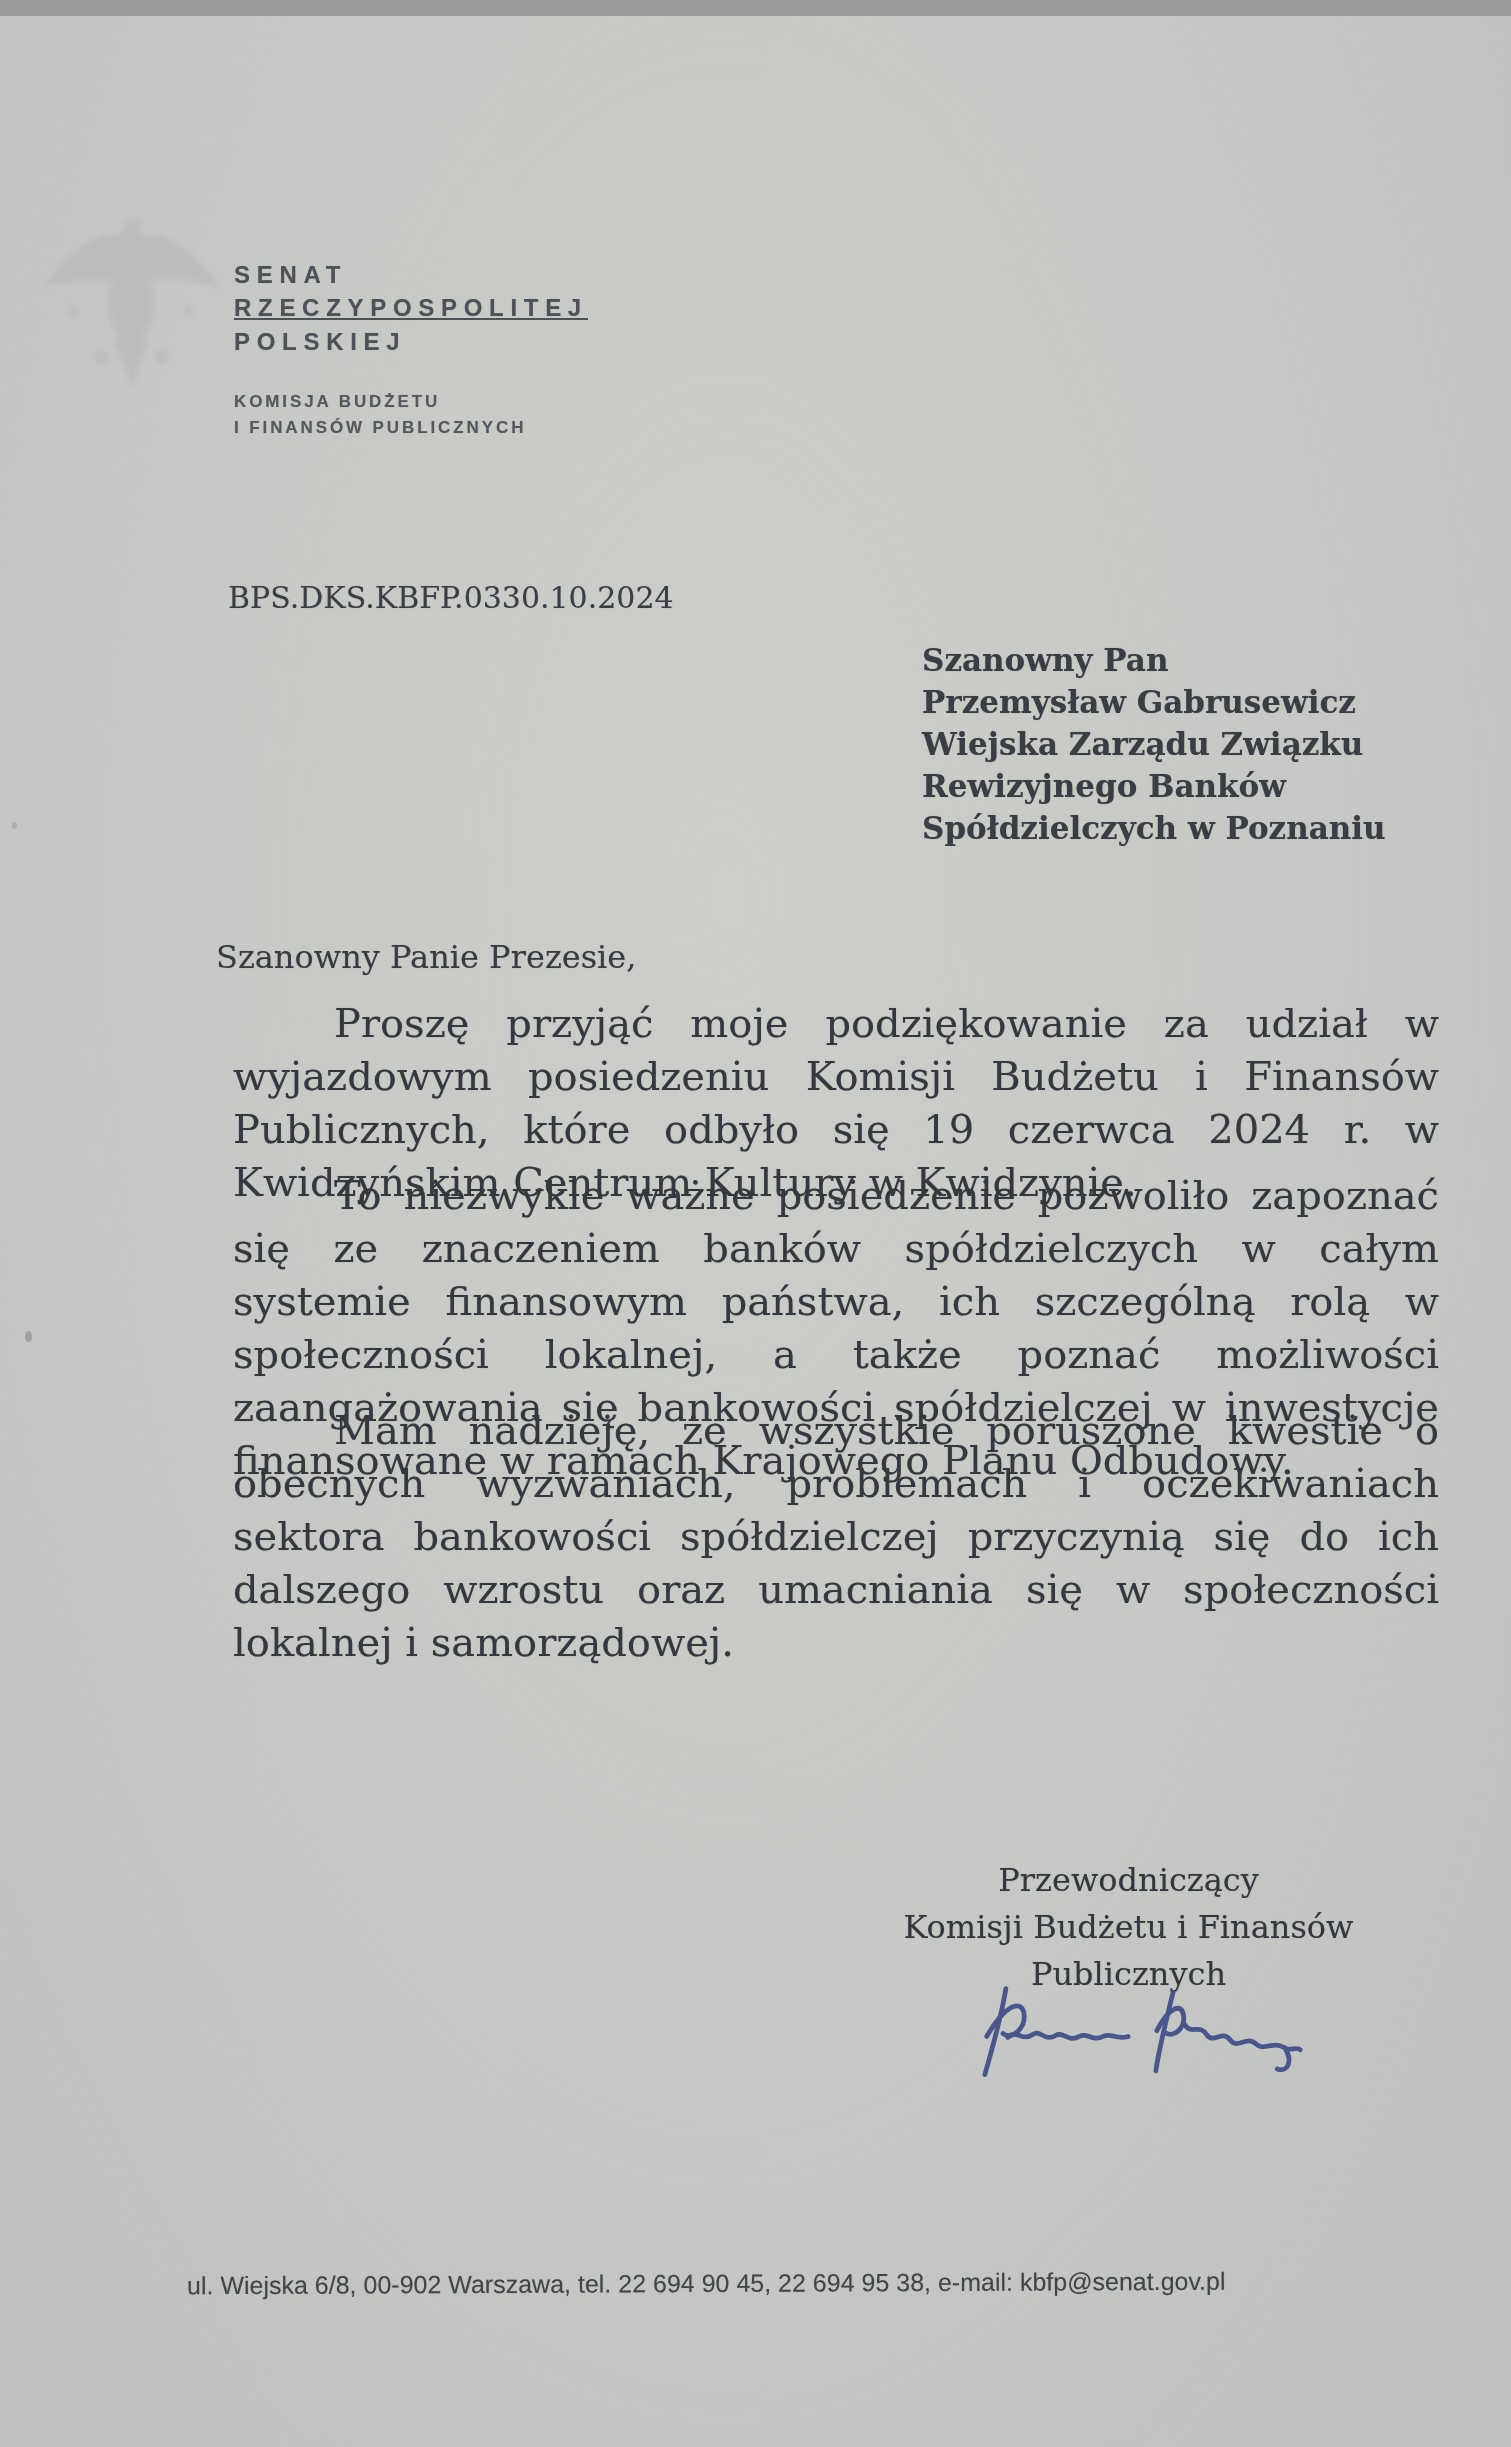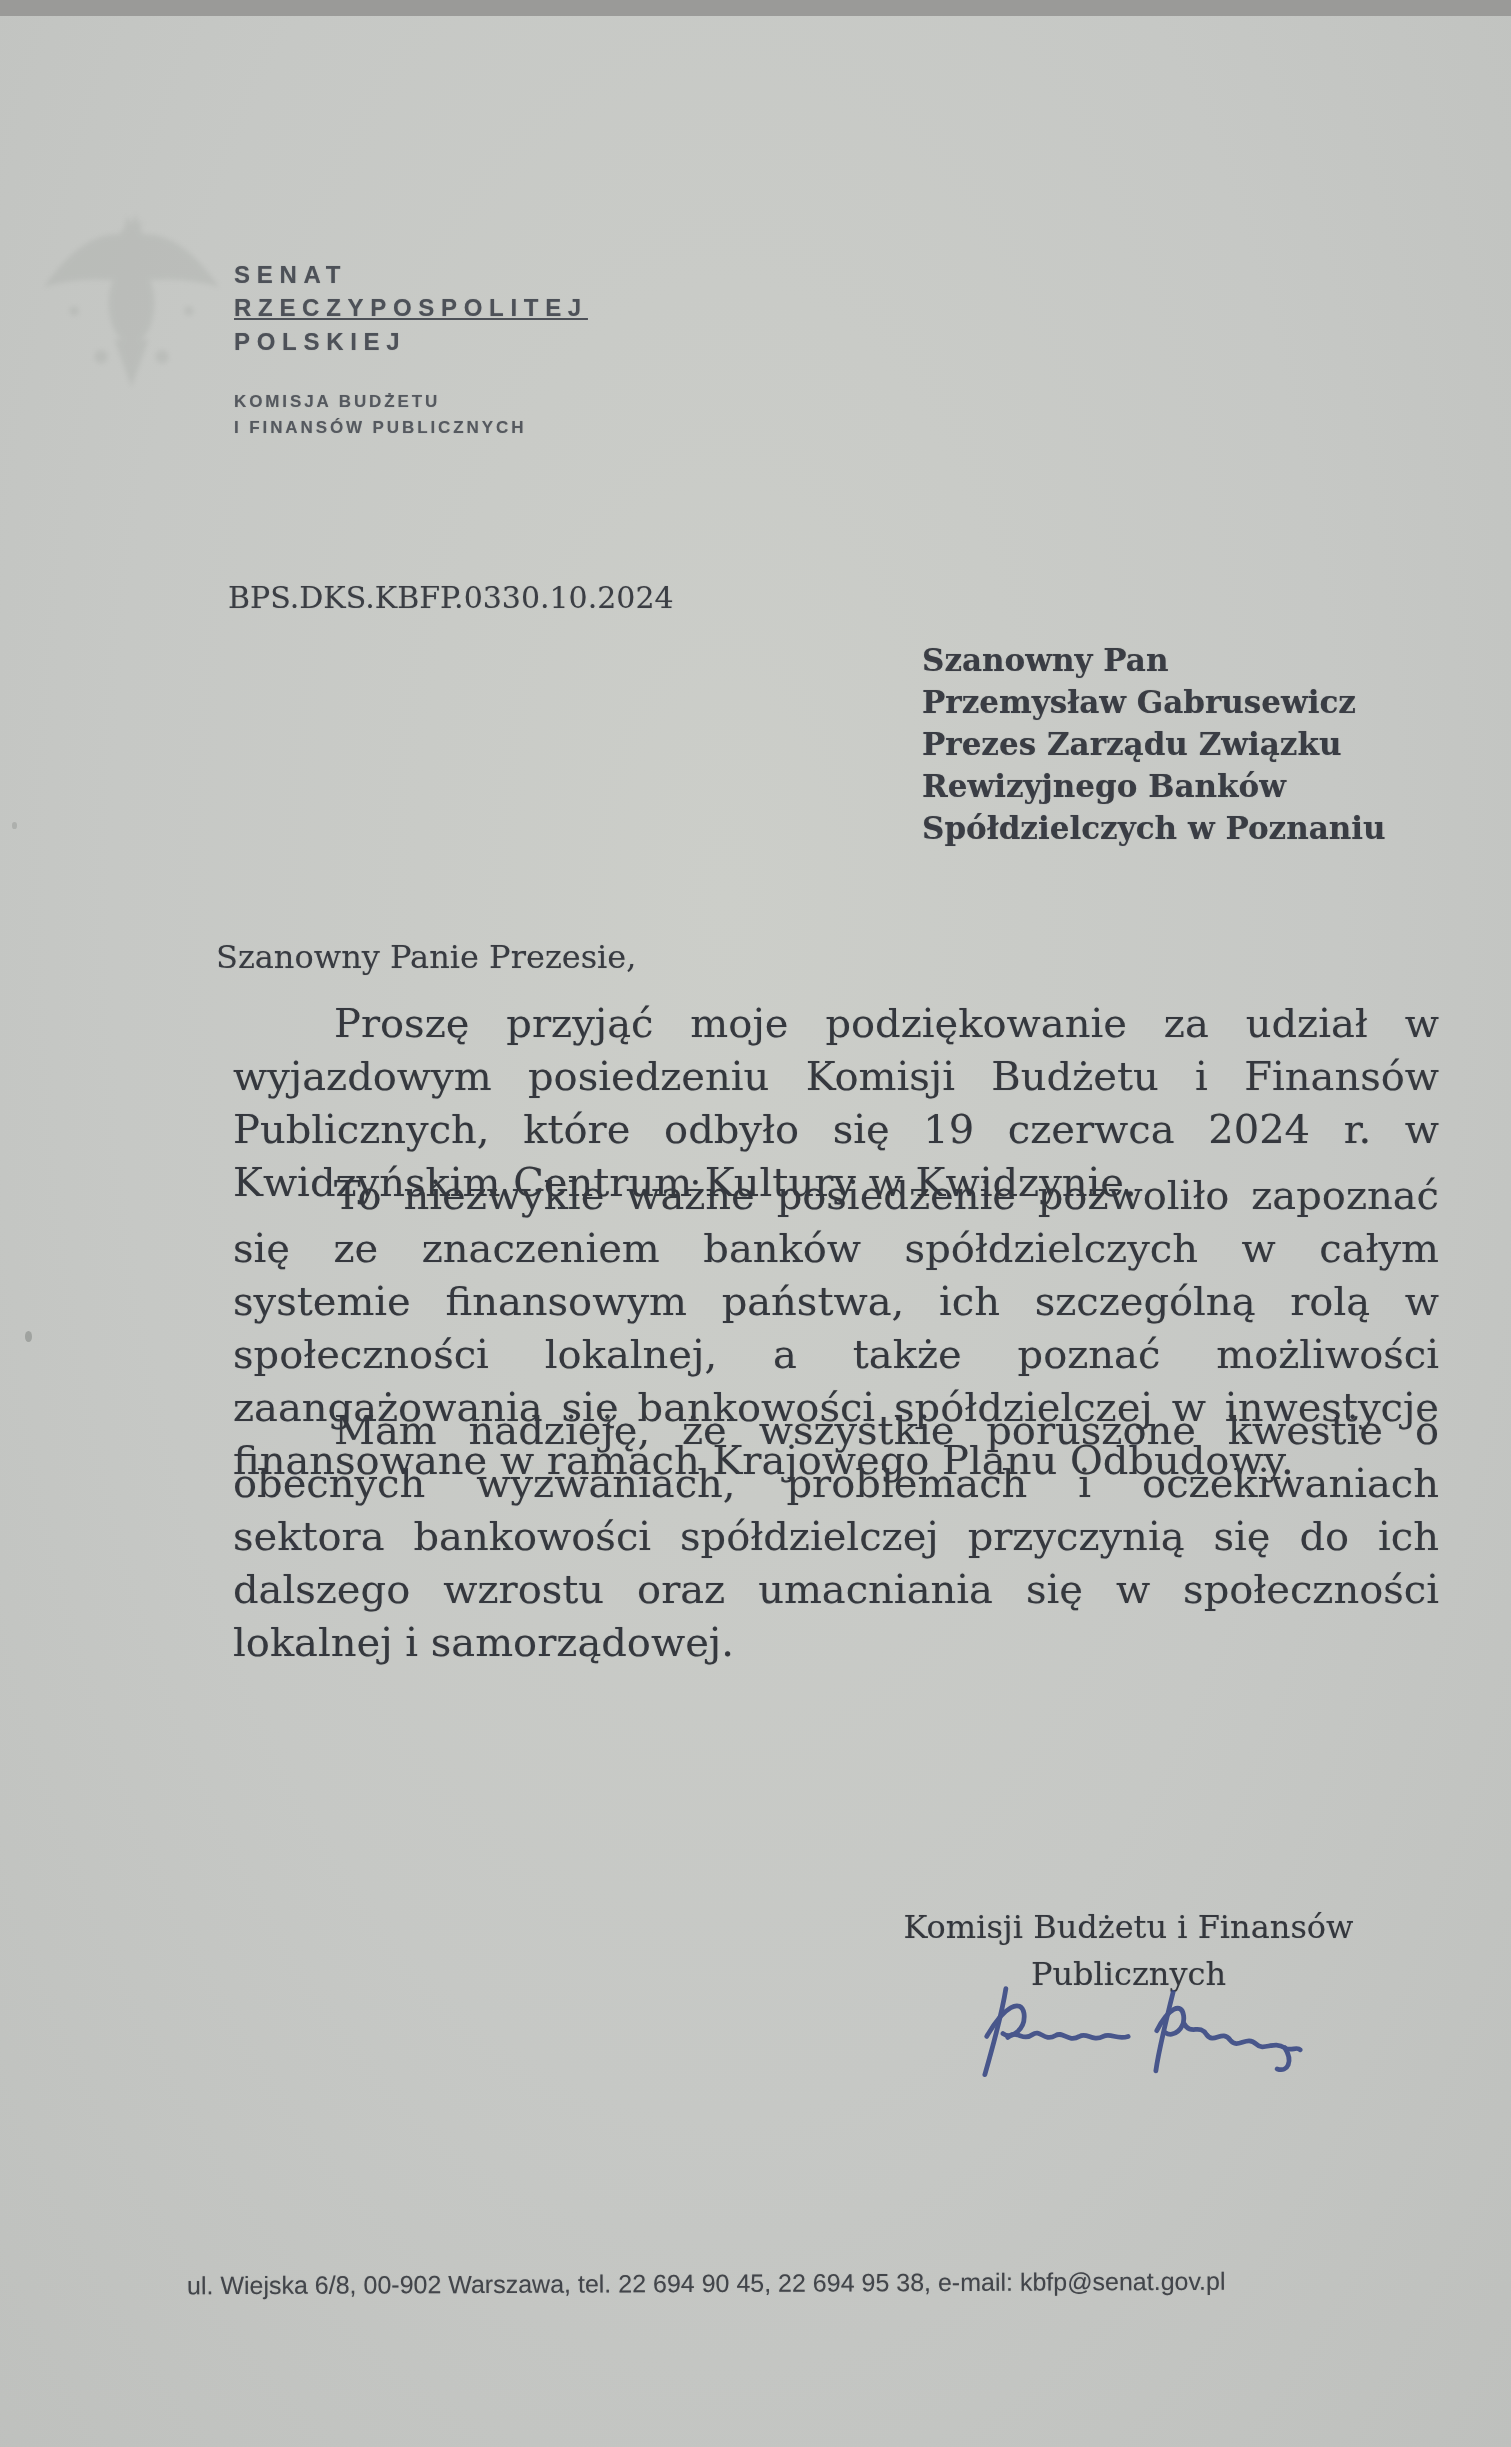--- a/index.html
+++ b/index.html
@@ -107,30 +107,31 @@
   <div class="abs senat-line" style="top:312px;">POLSKIEJ</div>
 
   <div class="abs committee-line" style="top:376px;">KOMISJA BUDŻETU</div>
   <div class="abs committee-line" style="top:402px;">I FINANSÓW PUBLICZNYCH</div>
 
 
   <div class="abs serif-line" style="left:228px;top:564px;color:#3b3e44;">BPS.DKS.KBFP.0330.10.2024</div>
 
   <div class="abs recipient-line" style="top:626px;">Szanowny Pan</div>
   <div class="abs recipient-line" style="top:668px;">Przemysław Gabrusewicz</div>
-  <div class="abs recipient-line" style="top:710px;">Prezes Zarządu Związku</div>
+  <div class="abs recipient-line" style="top:710px;">Wiejska Zarządu Związku</div>
   <div class="abs recipient-line" style="top:752px;">Rewizyjnego Banków</div>
   <div class="abs recipient-line" style="top:794px;">Spółdzielczych w Poznaniu</div>
 
   <div class="abs serif-line" style="left:216px;top:922px;font-size:32px;text-align:center;">Szanowny Panie Prezesie,</div>
 
   <div class="abs body-par" style="top:981px;">Proszę przyjąć moje podziękowanie za udział w wyjazdowym posiedzeniu Komisji Budżetu i Finansów Publicznych, które odbyło się 19 czerwca 2024 r. w Kwidzyńskim Centrum Kultury w Kwidzynie.</div>
   <div class="abs body-par" style="top:1153px;">To niezwykle ważne posiedzenie pozwoliło zapoznać się ze znaczeniem banków spółdzielczych w całym systemie finansowym państwa, ich szczególną rolą w społeczności lokalnej, a także poznać możliwości zaangażowania się bankowości spółdzielczej w inwestycje finansowane w ramach Krajowego Planu Odbudowy.</div>
   <div class="abs body-par" style="top:1388px;">Mam nadzieję, że wszystkie poruszone kwestie o obecnych wyzwaniach, problemach i oczekiwaniach sektora bankowości spółdzielczej przyczynią się do ich dalszego wzrostu oraz umacniania się w społeczności lokalnej i samorządowej.</div>
 
+  <div class="abs sig-center" style="top:1845px;">Przewodniczący</div>
   <div class="abs sig-center" style="top:1892px;">Komisji Budżetu i Finansów</div>
   <div class="abs sig-center" style="top:1939px;">Publicznych</div>
 
   <svg class="abs sig-ink" style="left:977px;top:1965px;" width="330" height="107" viewBox="0 0 345 112" aria-hidden="true">
     <g fill="none" stroke="#3e4d87" stroke-width="5" stroke-linecap="round" stroke-linejoin="round">
       <path d="M30,8 C26,34 16,70 8,98"></path>
       <path d="M10,58 C28,26 46,18 49,34 C51,50 36,62 27,55"></path>
       <path d="M32,59 C42,50 47,64 58,56 C66,50 70,64 82,57 C90,52 95,65 107,58 C115,53 120,64 132,58 C140,54 146,62 158,58"></path>
       <path d="M205,12 C198,40 190,72 187,94"></path>
       <path d="M188,52 C200,28 214,22 216,36 C218,50 205,60 197,54"></path>

